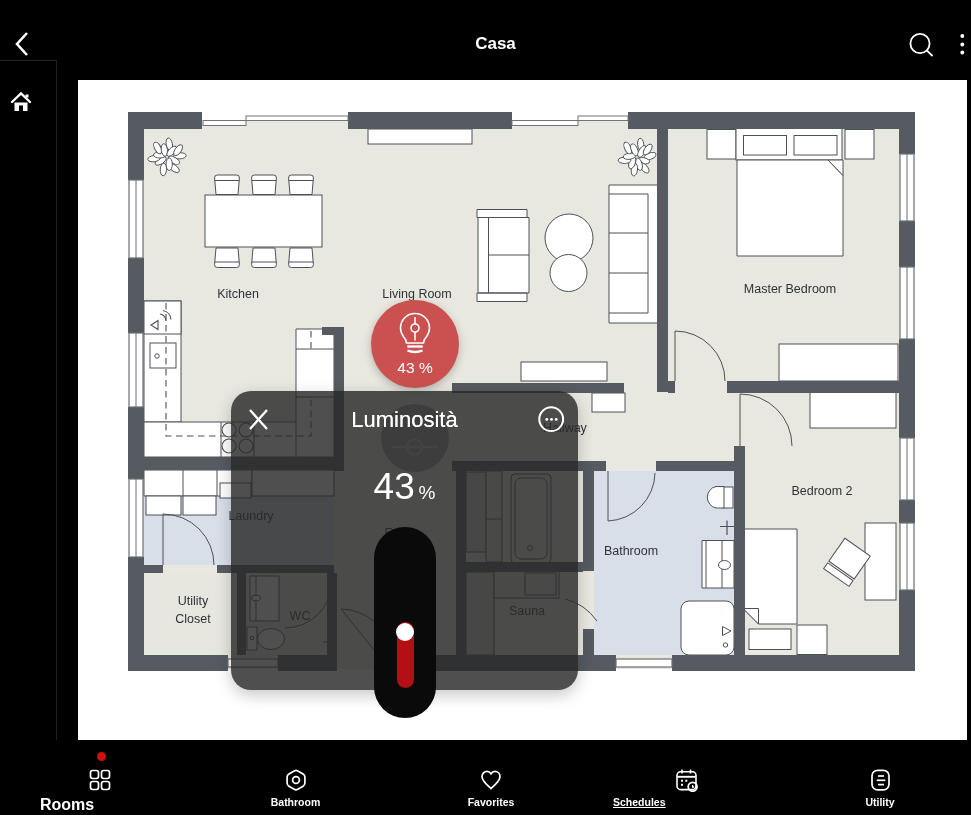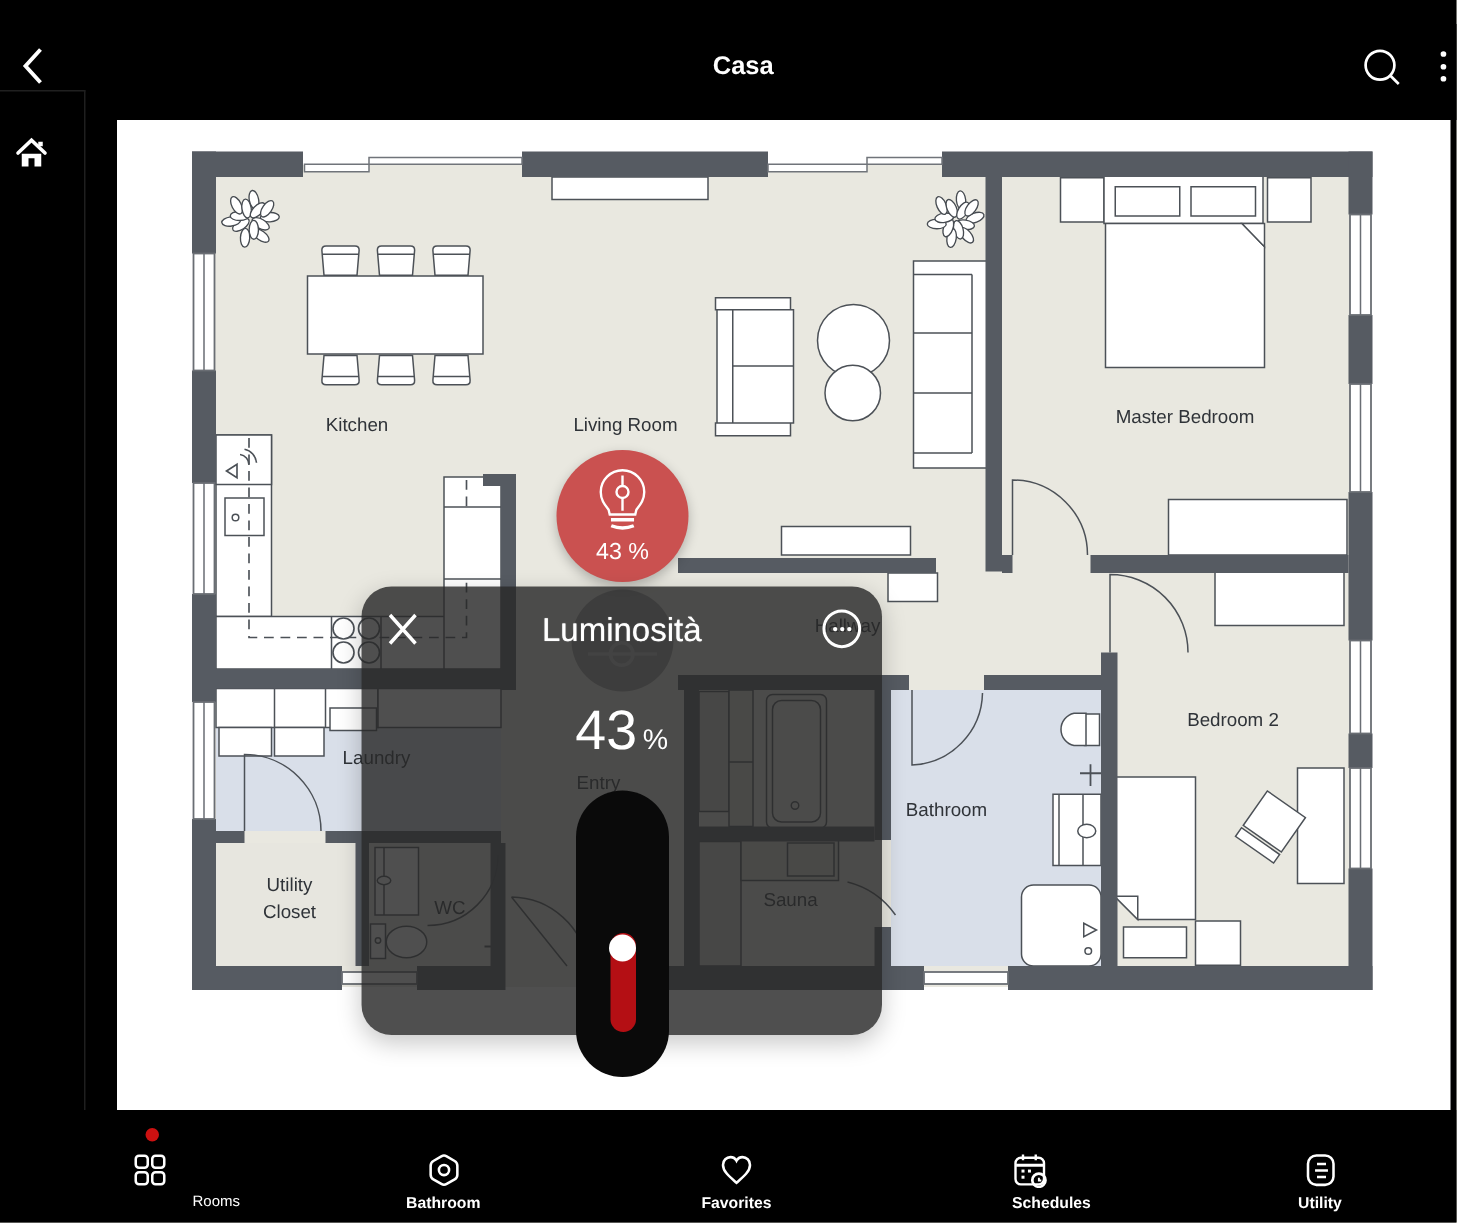--- a/index.html
+++ b/index.html
@@ -5,21 +5,21 @@
   html,body{margin:0;padding:0;}
   body{width:971px;height:815px;background:#000;position:relative;overflow:hidden;
        font-family:"Liberation Sans",sans-serif;-webkit-font-smoothing:antialiased;}
   .abs{position:absolute;}
 </style>
 </head>
 <body>
 
 <div class="abs" style="left:78px;top:60px;width:889px;height:680px;background:#fff;"></div>
 
-<div class="abs" style="left:128px;top:99px;width:788px;height:561px;">
+<div class="abs" style="left:128px;top:110px;width:788px;height:561px;">
 <svg width="788" height="561" viewBox="128 101 788 561">
 
 <rect x="136" y="112" width="772" height="548" fill="#e9e8e0"></rect>
 
 <rect x="144" y="461" width="190" height="95" fill="#d9dfe9"></rect>
 
 <rect x="594" y="462" width="140" height="184" fill="#d9dfe9"></rect>
 
 <rect x="144" y="564" width="93" height="82" fill="#e7e6df"></rect>
 
@@ -362,21 +362,21 @@
       <circle cx="44" cy="28" r="4"></circle>
       <line x1="44" y1="17" x2="44" y2="24"></line>
       <line x1="44" y1="32" x2="44" y2="40.5"></line>
       <line x1="36.3" y1="46.5" x2="51.7" y2="46.5" stroke-width="2.3"></line>
       <path d="M36.5 50.5 q7.5 3 15 0" stroke-width="2.3"></path>
     </g>
     <text x="44" y="72.5" text-anchor="middle" font-size="15.5" fill="#fff">43 %</text>
   </svg>
 </div>
 
-<div class="abs" style="left:241px;top:391px;width:347px;height:299px;border-radius:20px;background:rgba(40,40,40,0.82);box-shadow:0 5px 16px rgba(0,0,0,0.22);">
+<div class="abs" style="left:231px;top:391px;width:347px;height:299px;border-radius:20px;background:rgba(40,40,40,0.82);box-shadow:0 5px 16px rgba(0,0,0,0.22);">
 
   <svg class="abs" style="left:16.5px;top:16.5px;" width="21" height="23" viewBox="0 0 21 23">
     <path d="M2 2 L19 21 M19 2 L2 21" stroke="#fff" stroke-width="2.3" fill="none"></path>
   </svg>
 
   <div class="abs" style="left:0;top:16px;width:347px;text-align:center;color:#fff;font-size:22px;text-shadow:0 0 .6px rgba(255,255,255,.85);">Luminosità</div>
 
   <svg class="abs" style="left:306.5px;top:14.5px;" width="27" height="27" viewBox="0 0 27 27">
     <circle cx="13.2" cy="13.2" r="11.9" stroke="#fff" stroke-width="2" fill="none"></circle>
     <circle cx="8.8" cy="13.4" r="1.45" fill="#fff"></circle>
@@ -428,21 +428,21 @@
   <div class="abs" style="left:96.5px;top:12px;width:9px;height:9px;border-radius:50%;background:#cc1111;"></div>
 
   <svg class="abs" style="left:88px;top:28px;" width="24" height="24" viewBox="0 0 24 24">
     <g fill="none" stroke="#fff" stroke-width="1.7">
       <rect x="2.5" y="2.5" width="8" height="8" rx="2.2"></rect>
         <rect x="13.5" y="2.5" width="8" height="8" rx="2.2"></rect>
       <rect x="2.5" y="13.5" width="8" height="8" rx="2.2"></rect>
         <rect x="13.5" y="13.5" width="8" height="8" rx="2.2"></rect>
     </g>
   </svg>
-  <div class="abs" style="left:40px;top:56px;width:120px;text-align:right;color:#fff;font-size:10px;font-weight:normal;">Rooms</div>
+  <div class="abs" style="left:40px;top:56px;width:120px;text-align:left;color:#fff;font-size:16px;font-weight:bold;">Rooms</div>
 
   <svg class="abs" style="left:283.5px;top:28px;" width="24" height="24" viewBox="0 0 24 24">
     <path d="M10.2 2.9 a3.6 3.6 0 0 1 3.6 0 l5.3 3.1 a3.6 3.6 0 0 1 1.8 3.1 v6 a3.6 3.6 0 0 1 -1.8 3.1 l-5.3 3.1 a3.6 3.6 0 0 1 -3.6 0 l-5.3 -3.1 a3.6 3.6 0 0 1 -1.8 -3.1 v-6 a3.6 3.6 0 0 1 1.8 -3.1 z" fill="none" stroke="#fff" stroke-width="1.7"></path>
     <circle cx="12" cy="12" r="3.4" fill="none" stroke="#fff" stroke-width="1.7"></circle>
   </svg>
   <div class="abs" style="left:235.5px;top:56px;width:120px;text-align:center;color:#fff;font-size:10.5px;font-weight:bold;">Bathroom</div>
 
   <svg class="abs" style="left:479px;top:28px;" width="24" height="24" viewBox="0 0 24 24">
     <path d="M12 20.5 C8 17 3 13.2 3 8.6 C3 5.5 5.4 3.4 8 3.4 C9.7 3.4 11.2 4.3 12 5.8 C12.8 4.3 14.3 3.4 16 3.4 C18.6 3.4 21 5.5 21 8.6 C21 13.2 16 17 12 20.5 Z" fill="none" stroke="#fff" stroke-width="1.7"></path>
   </svg>
@@ -454,21 +454,21 @@
       <line x1="8" y1="1.6" x2="8" y2="5.5"></line>
         <line x1="16.5" y1="1.6" x2="16.5" y2="5.5"></line>
       <line x1="3.4" y1="8.8" x2="21.6" y2="8.8" stroke-width="1.9"></line>
       <circle cx="18.6" cy="18.8" r="4.4" stroke-width="1.8"></circle>
       <path d="M18.6 17.1 v1.9 h1.6" stroke-width="1.3"></path>
     </g>
     <rect x="7" y="11.7" width="2" height="2" fill="#fff"></rect>
       <rect x="11.3" y="11.7" width="2" height="2" fill="#fff"></rect>
     <rect x="7" y="15.8" width="2" height="2" fill="#fff"></rect>
   </svg>
-  <div class="abs" style="left:641px;top:56px;width:120px;text-align:center;color:#fff;font-size:10.5px;font-weight:bold;">Schedules</div>
+  <div class="abs" style="left:613px;top:56px;width:120px;color:#fff;font-size:10.5px;font-weight:bold;text-decoration:underline;">Schedules</div>
 
   <svg class="abs" style="left:868px;top:28px;" width="24" height="24" viewBox="0 0 24 24">
     <g fill="none" stroke="#fff" stroke-width="1.7">
       <rect x="4" y="2.3" width="17" height="19.6" rx="5.6"></rect>
       <line x1="10" y1="8" x2="16" y2="8"></line>
         <line x1="8.7" y1="12.3" x2="17.3" y2="12.3"></line>
         <line x1="10" y1="16.6" x2="16" y2="16.6"></line>
     </g>
   </svg>
   <div class="abs" style="left:820px;top:56px;width:120px;text-align:center;color:#fff;font-size:10.5px;font-weight:bold;">Utility</div>

